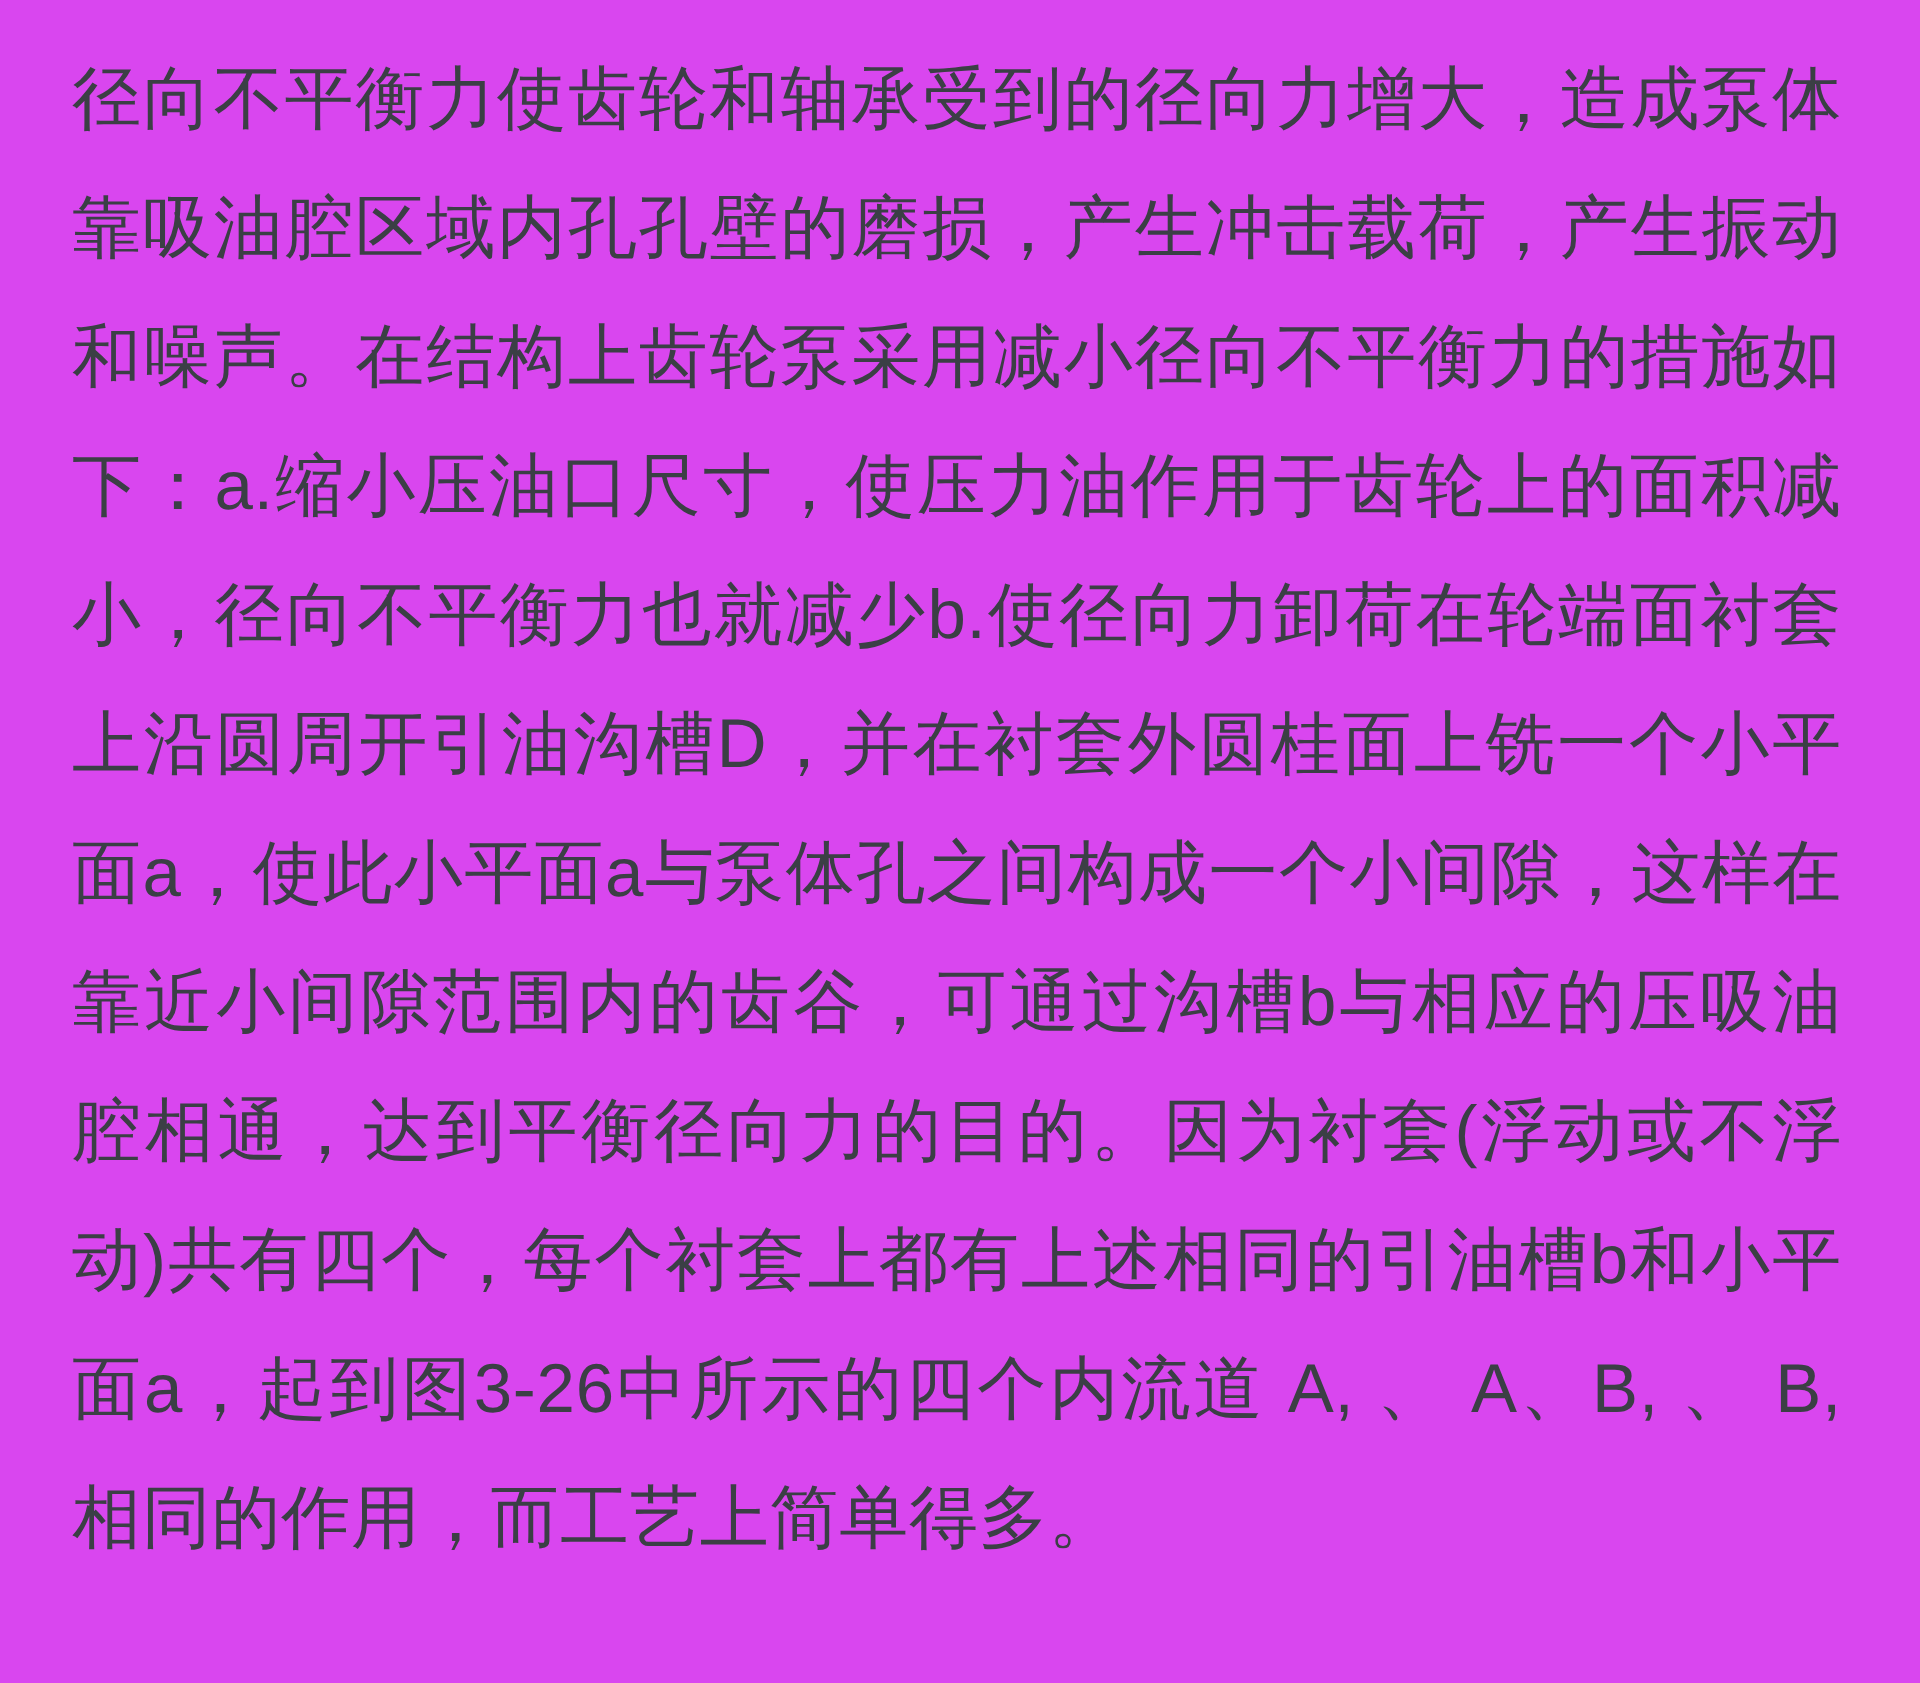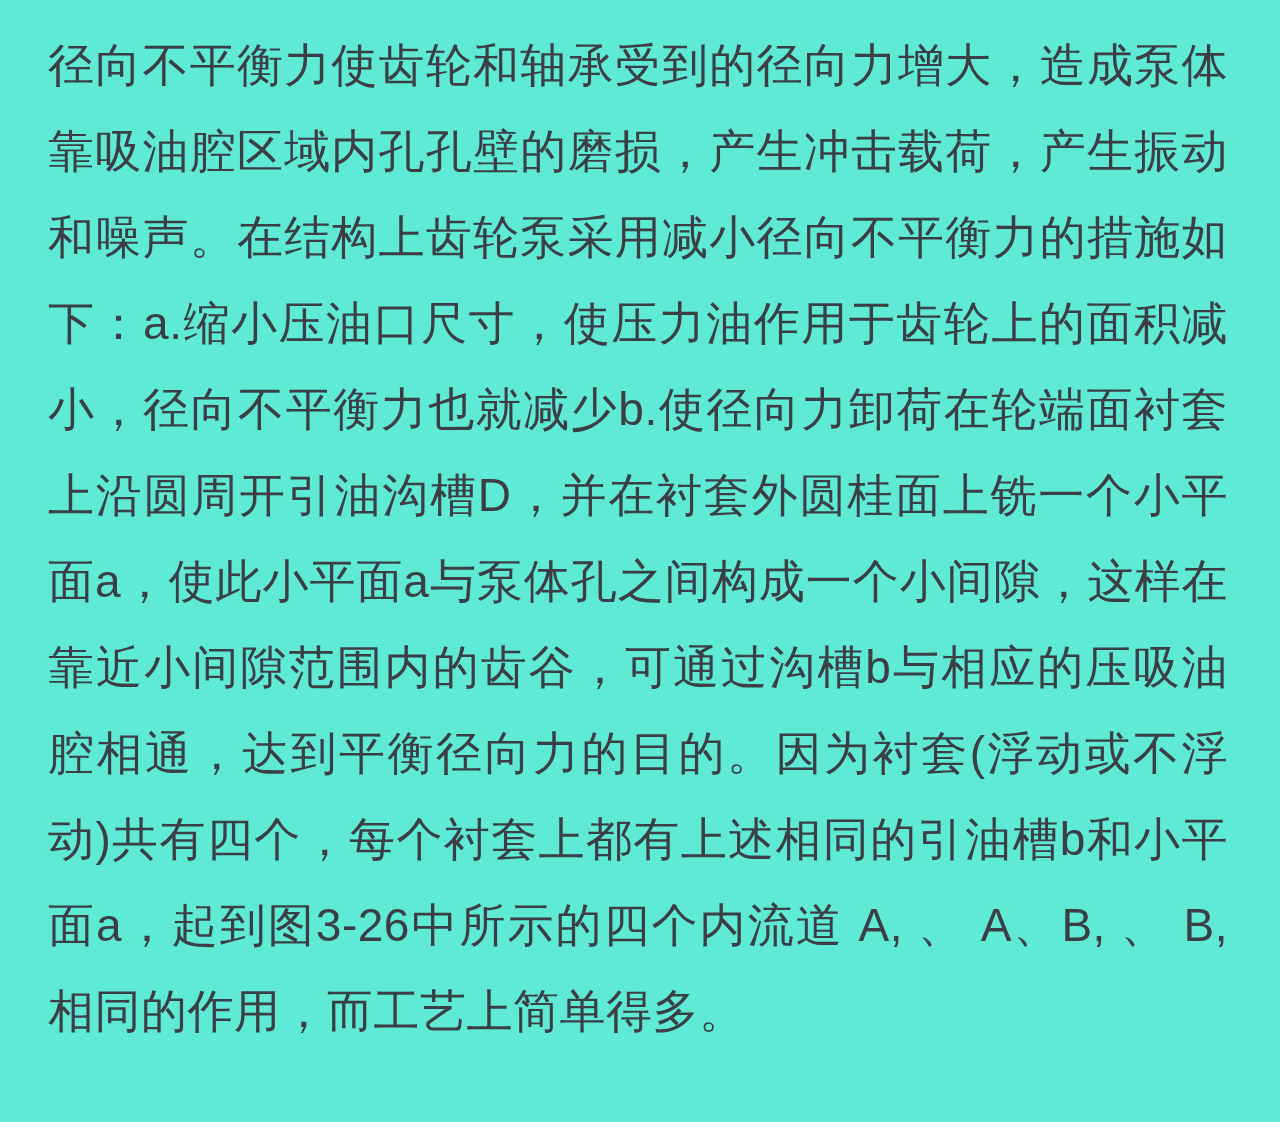--- a/index.html
+++ b/index.html
@@ -11,21 +11,21 @@
     width: 1280px;
     height: 1122px;
     overflow: hidden;
     font-family: "Liberation Sans", "DejaVu Sans", sans-serif;
   }
   .page {
     box-sizing: border-box;
     width: 1280px;
     height: 1122px;
     padding: 22px 52px 0 48px;
-    background: #5eead4;
+    background: #d946ef;
   }
   .body-text {
     font-family: "Liberation Sans", "DejaVu Sans", sans-serif;
     font-size: 46px;
     line-height: 86px;
     color: #3b3f45;
     letter-spacing: 0.5px;
     text-align: justify;
     text-justify: inter-ideograph;
     white-space: pre-wrap;

